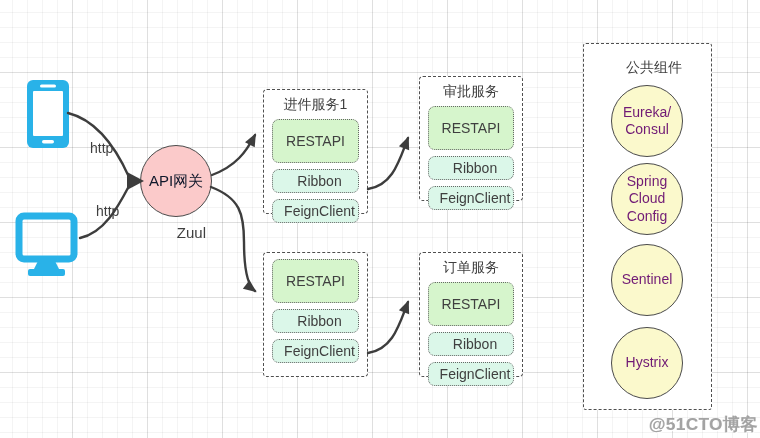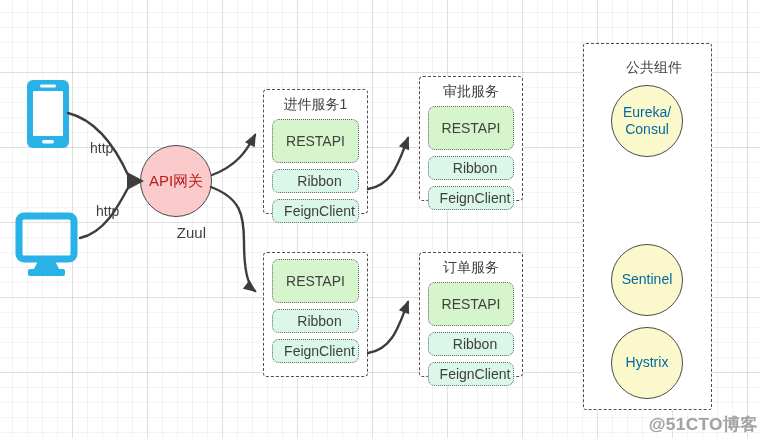--- a/index.html
+++ b/index.html
@@ -17,21 +17,21 @@
   .abs{position:absolute;}
   
   .client-icon{line-height:0;}
   
   .http-label{font-size:14px;color:#3f3f3f;}
   
   .gateway{
     left:140px;top:145px;width:72px;height:72px;border-radius:50%;
     background:var(--gateway-fill,#fbcaca);border:1.5px solid #4a4a4a;
     display:flex;align-items:center;justify-content:center;
-    font-size:15px;color:#b91c1c;box-sizing:border-box;
+    font-size:15px;color:#0f172a;box-sizing:border-box;
   }
   .gateway-caption{left:148px;top:224px;width:58px;text-align:right;font-size:15px;color:#3f3f3f;}
   
   .service-box{
     border:1.6px dashed #4f4f4f;border-radius:4px;background:#fff;
     box-sizing:border-box;padding:3px 8px 8px 8px;width:105px;height:125px;
   }
   .service-title{font-size:14px;color:#3f3f3f;text-align:center;line-height:23px;height:23px;}
   .component{
     border:1.5px dotted #676767;border-radius:7px;height:24px;margin-top:6px;
@@ -43,21 +43,21 @@
   
   .common-panel{
     left:583px;top:43px;width:129px;height:367px;background:#fff;
     border:1.6px dashed #4f4f4f;border-radius:3px;box-sizing:border-box;
   }
   .common-title{left:583px;top:59px;width:142px;text-align:center;font-size:14px;color:#3f3f3f;}
   .common-circle{
     width:72px;height:72px;border-radius:50%;left:611px;
     background:var(--common-item-fill,#fbf9cc);border:1.2px solid #4a4a4a;
     display:flex;align-items:center;justify-content:center;text-align:center;
-    font-size:14px;line-height:1.25;color:#0369a1;white-space:pre-line;box-sizing:border-box;
+    font-size:14px;line-height:1.25;color:#701a75;white-space:pre-line;box-sizing:border-box;
   }
   
   .overlay{left:0;top:0;pointer-events:none;}
   
   .watermark{
     right:2px;bottom:2px;font-size:17px;font-weight:600;color:#a3a3a3;
     text-shadow:1px 1px 0 #ffffff,-0.5px -0.5px 0 #cfcfcf;letter-spacing:0.5px;
   }
 </style>
 </head>
@@ -113,20 +113,23 @@
     <div class="service-title">订单服务</div>
     <div class="component restapi">RESTAPI</div>
     <div class="component mint">Ribbon</div>
     <div class="component mint">FeignClient</div>
   </div>
 
   <div class="abs common-panel"></div>
   <div class="abs common-title">公共组件</div>
   <div class="abs common-circle" style="top:85px;">Eureka/
 Consul</div>
+  <div class="abs common-circle" style="top:163px;">Spring
+Cloud
+Config</div>
   <div class="abs common-circle" style="top:327px;">Hystrix</div>
   <div class="abs common-circle" style="top:244px;">Sentinel</div>
 
   <svg class="abs overlay" width="760" height="438" viewBox="0 0 760 438">
     <defs>
       <marker id="arrow" markerWidth="15" markerHeight="13" refX="12" refY="6" orient="auto" markerUnits="userSpaceOnUse">
         <path d="M1,0.5 L14,6 L1,11.5 Z" fill="#3d3d3d"></path>
       </marker>
     </defs>
     <g fill="none" stroke="#3d3d3d" stroke-width="2.4" stroke-linecap="round">

